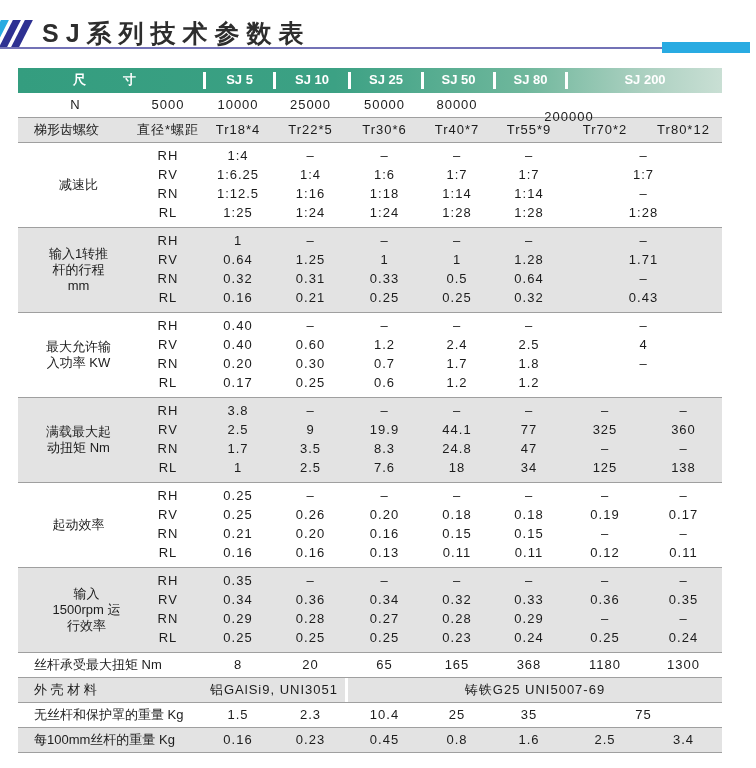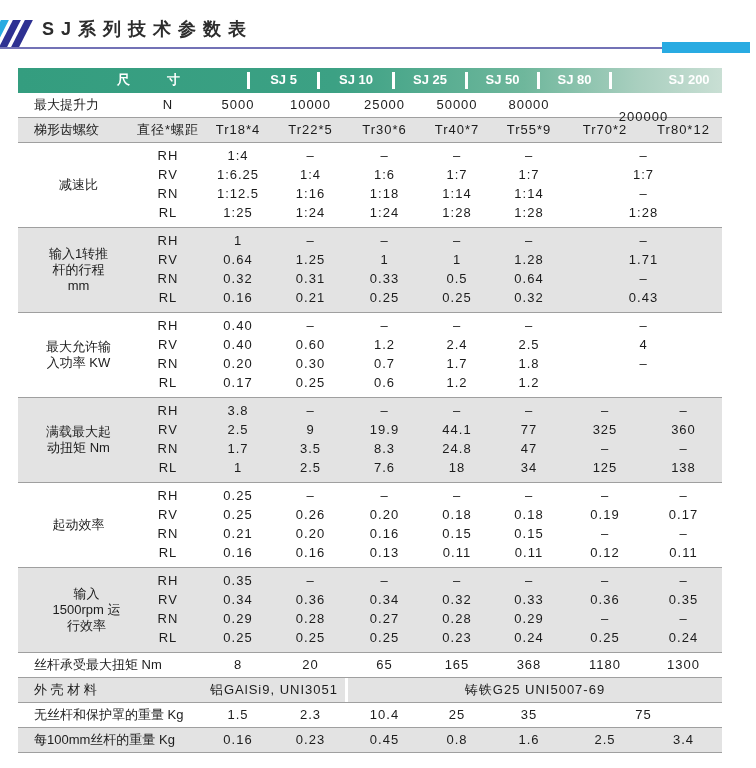--- a/index.html
+++ b/index.html
@@ -8,34 +8,34 @@
     font-family:"Liberation Sans","DejaVu Sans",sans-serif;
     color:#1c1c1c;-webkit-font-smoothing:antialiased;
   }
   
   .title-area{position:relative;height:56px;}
   .slashes{position:absolute;left:-6px;top:20px;display:flex;gap:4px;}
   .slash{width:8px;height:27px;transform:skewX(-27deg);}
   .slash.cyan{background:#29abe2;}
   .slash.blue{background:#2e3192;}
   .page-title{
-    position:absolute;left:42px;top:17px;font-size:18px;font-weight:700;
+    position:absolute;left:42px;top:17px;font-size:25px;font-weight:700;
     letter-spacing:7px;color:#2d2d2d;white-space:nowrap;
   }
   .title-line{position:absolute;left:0;top:47px;width:664px;height:2px;background:#7372b6;}
   .title-accent{position:absolute;left:662px;top:42px;width:88px;height:11px;background:#29abe2;}
   
   .spec-table{margin:12px 0 0 18px;width:704px;}
   .grid-row{
     display:grid;
     grid-template-columns:115px 70px 70px 75px 73px 72px 72px 80px 77px;
   }
   .thead{
     background:linear-gradient(90deg,#349d7f 0%,#3ca184 45%,#6fb79c 72%,#a9cfbf 88%,#c9dfd4 100%);
-    color:#ffffff;font-weight:700;height:25px;align-items:center;padding-left:44px;
+    color:#ffffff;font-weight:700;height:25px;align-items:center;
   }
   .thead .cell{border-left:3px solid #ffffff;}
   .thead .cell:first-child{border-left:none;}
   .size-head{grid-column:span 2;letter-spacing:12px;}
   .col-200{grid-column:span 2;}
   .cell{
     display:flex;align-items:center;justify-content:center;
     font-size:13px;white-space:pre-line;text-align:center;line-height:1.25;
   }
   .section{border-bottom:1px solid #9f9f9f;background:#ffffff;}
@@ -68,21 +68,20 @@
     <div class="cell size-head">尺　寸</div>
     <div class="cell">SJ 5</div>
     <div class="cell">SJ 10</div>
     <div class="cell">SJ 25</div>
     <div class="cell">SJ 50</div>
     <div class="cell">SJ 80</div>
     <div class="cell col-200">SJ 200</div>
   </div>
   <div id="table-body">
       <div class="grid-row section white single">
-        <div class="cell row-label">最大提升力</div>
         <div class="cell sub-key">N</div>
         <div class="cell val">5000</div>
         <div class="cell val">10000</div>
         <div class="cell val">25000</div>
         <div class="cell val">50000</div>
         <div class="cell val">80000</div>
         <div class="cell val" style="grid-column: span 2; margin-top: 24px;">200000</div>
       </div>
       <div class="grid-row section gray single">
         <div class="cell row-label">梯形齿螺纹</div>

